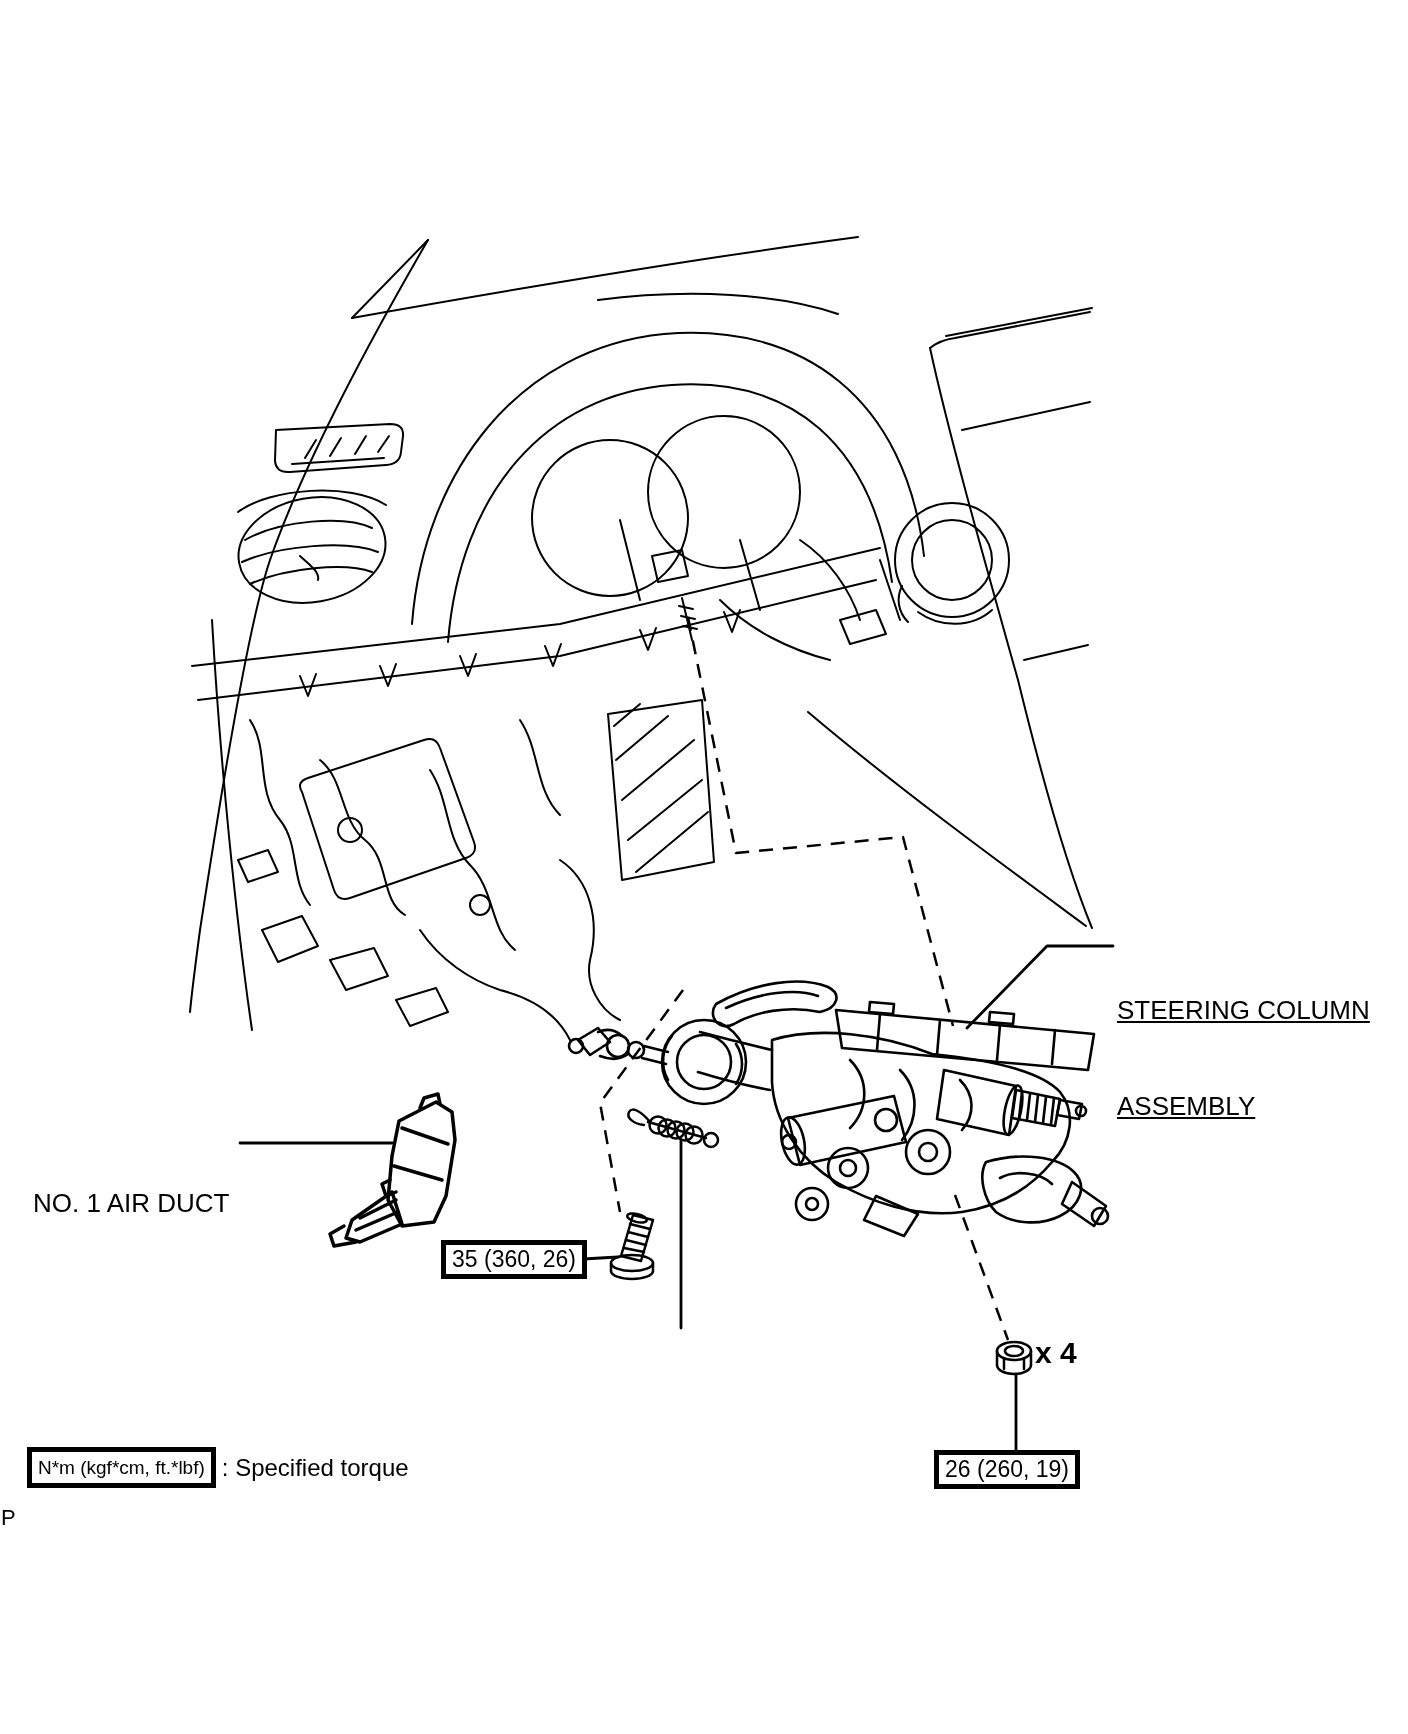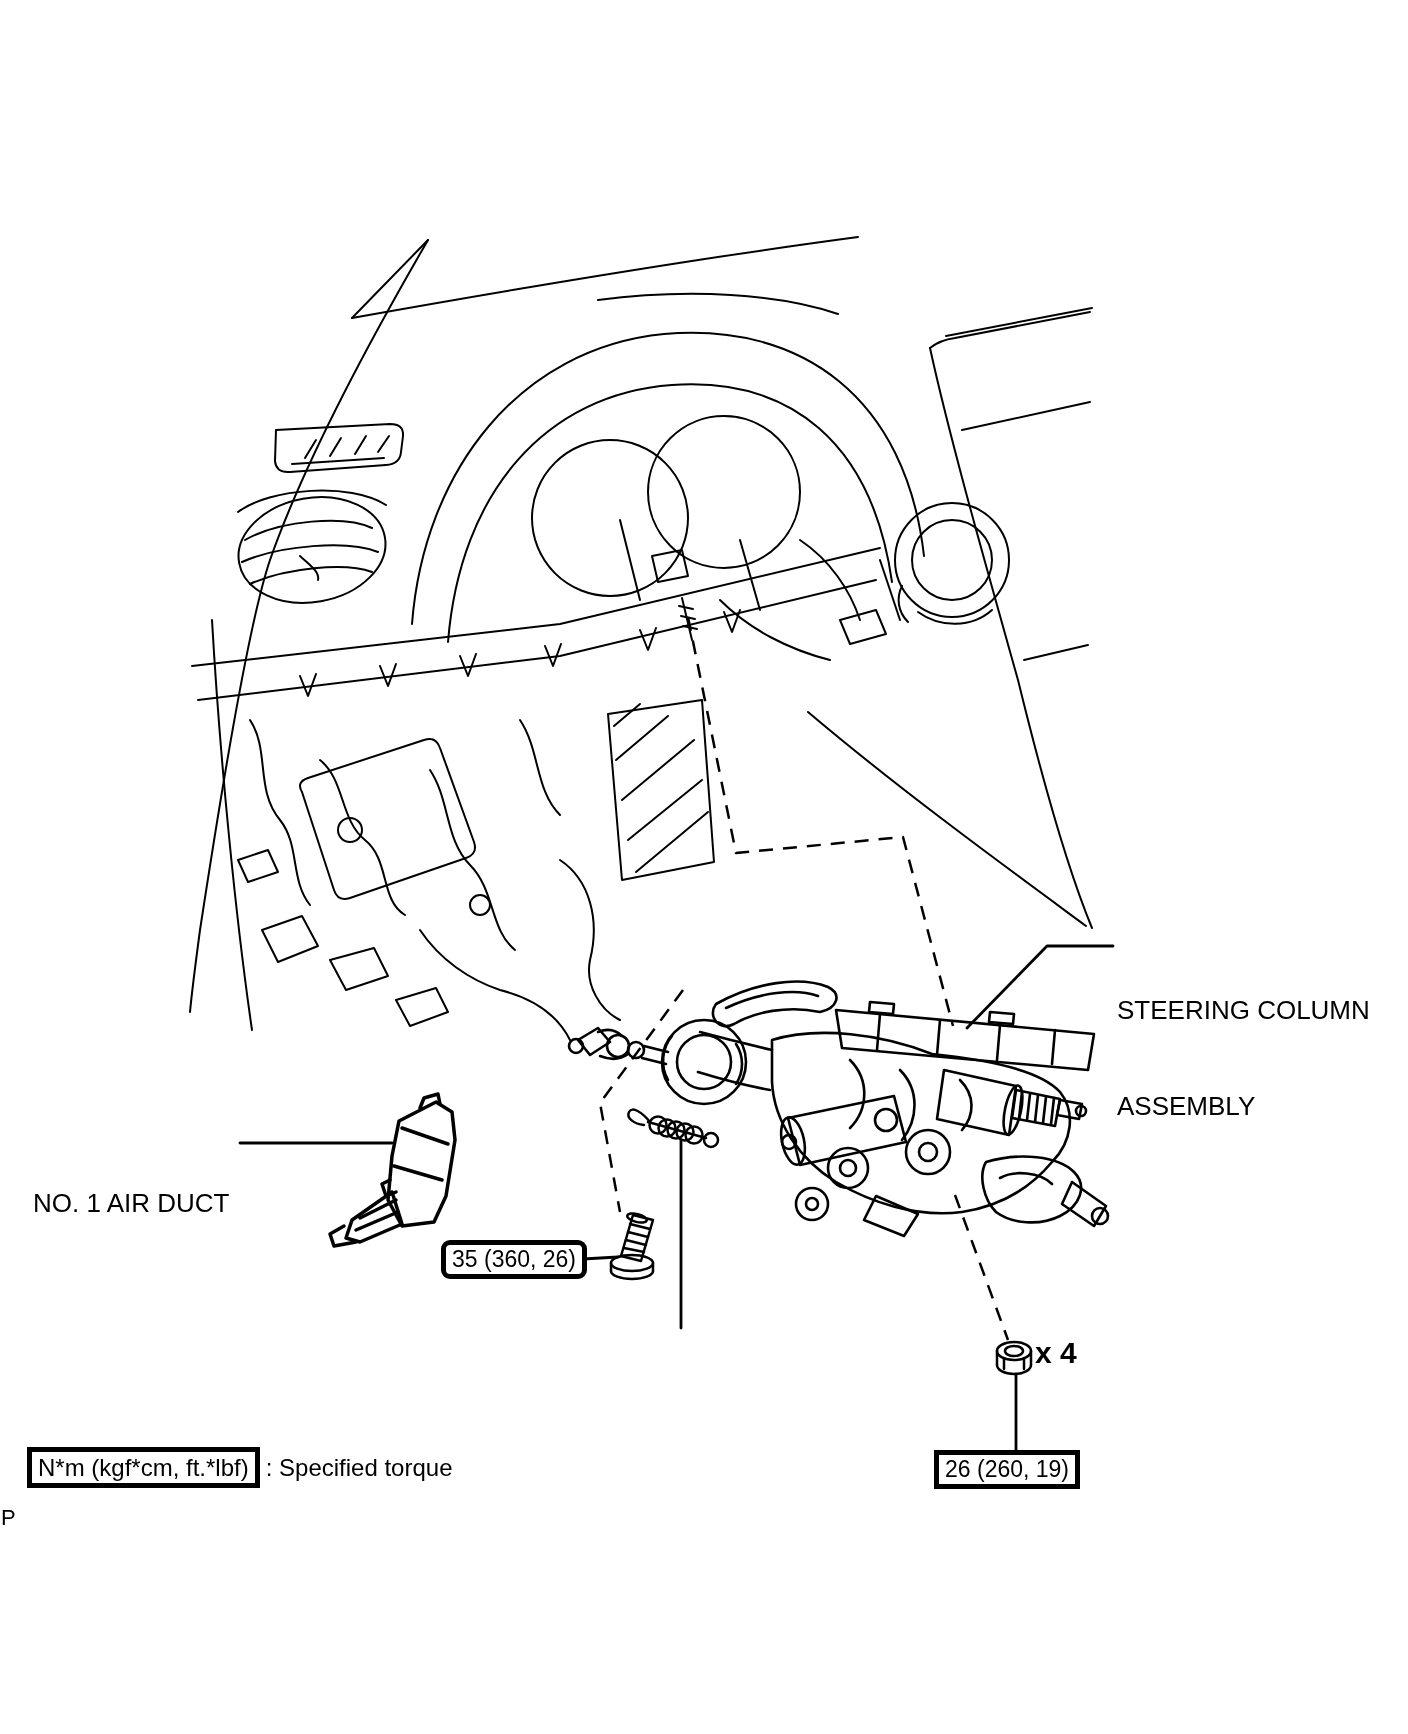--- a/index.html
+++ b/index.html
@@ -2,29 +2,29 @@
 <html><head>
 <meta charset="utf-8">
 <style>
   html,body{margin:0;padding:0;background:#ffffff;}
   .canvas{
     position:relative;width:1408px;height:1734px;background:#ffffff;
     font-family:"Liberation Sans",sans-serif;color:#000;overflow:hidden;
   }
   .art{position:absolute;left:0;top:0;}
   .lbl{position:absolute;font-size:26px;line-height:32px;white-space:pre;}
-  .lbl span{display:block;}
+  .lbl span{display:block;text-decoration:underline;}
   .qty{position:absolute;font-size:30px;font-weight:bold;white-space:pre;text-align:center;}
   .torque-box{
     position:absolute;border:5px solid #000;background:#fff;
     font-size:23px;line-height:27px;padding:1px 6px;white-space:pre;
   }
   .legend{position:absolute;display:flex;align-items:center;}
   .legend .unit-box{
-    border:5px solid #000;padding:1px 6px;font-size:24px;line-height:29px;white-space:pre;
+    border:5px solid #000;padding:1px 6px;font-size:19px;line-height:29px;white-space:pre;
   }
   .legend .desc{font-size:24px;line-height:29px;margin-left:6px;white-space:pre;text-align:center;}
   .page-marker{position:absolute;font-size:22px;line-height:24px;}
 </style>
 </head>
 <body>
 
 <div class="canvas">
 
   <svg class="art" width="1408" height="1734" viewBox="0 0 1408 1734">
@@ -246,21 +246,21 @@
   </svg>
 
   <div class="lbl" style="left:1117px;top:930px;">
     <span>STEERING COLUMN</span>
     <span>ASSEMBLY</span>
   </div>
 
   <div class="lbl" style="left:33px;top:1187px;">NO. 1 AIR DUCT</div>
 
 
-  <div class="torque-box" style="left:441px;top:1240px;border-radius:9px;">35 (360, 26)</div>
+  <div class="torque-box" style="left:441px;top:1240px;">35 (360, 26)</div>
 
   <div class="qty" style="left:1035px;top:1336px;">x 4</div>
 
   <div class="torque-box" style="left:934px;top:1450px;">26 (260, 19)</div>
 
   <div class="legend" style="left:27px;top:1447px;">
     <span class="unit-box">N*m (kgf*cm, ft.*lbf)</span>
     <span class="desc">: Specified torque</span>
   </div>
 

